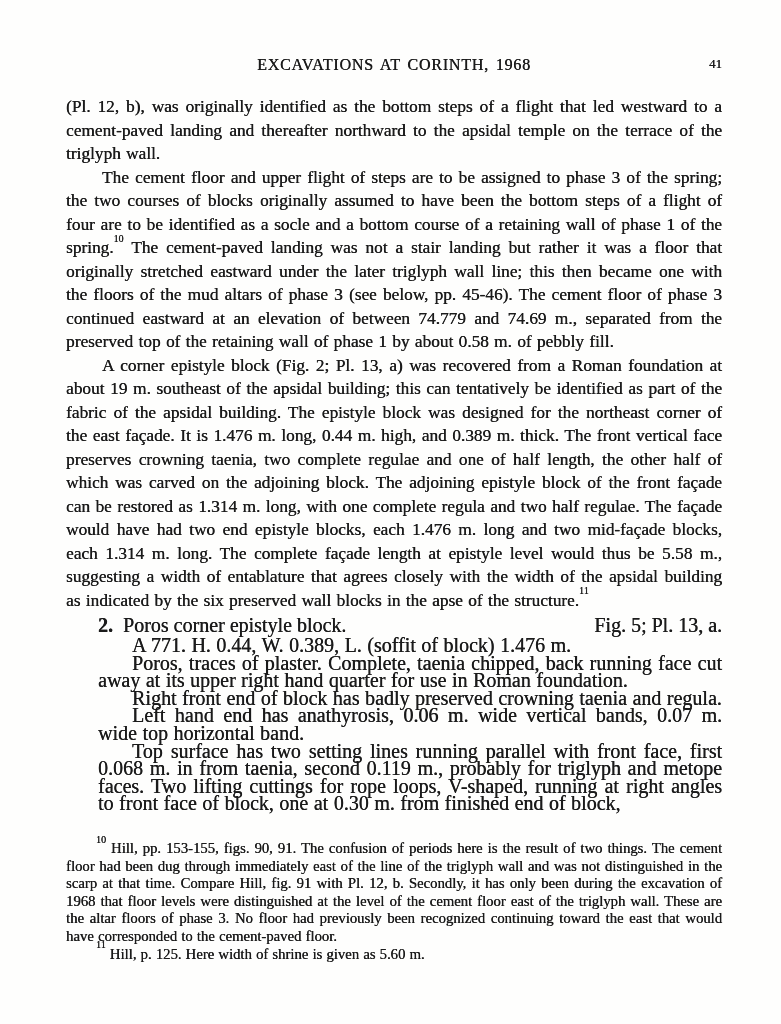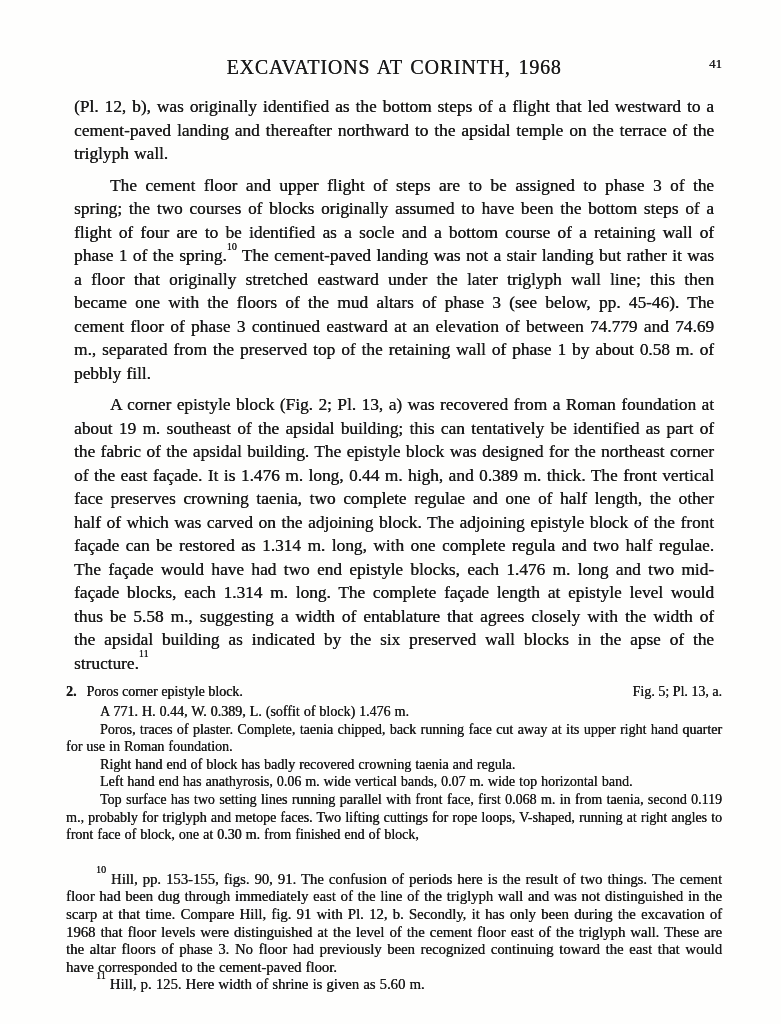--- a/index.html
+++ b/index.html
@@ -25,50 +25,51 @@
     width: 656px;
   }
   .page-header {
     position: relative;
     height: 22px;
     margin-bottom: 17px;
   }
   .running-title {
     display: block;
     text-align: center;
-    font-size: 20px;
+    font-size: 16px;
     letter-spacing: 0.8px;
     word-spacing: 2px;
   }
   .page-number {
     position: absolute;
     right: 0;
     top: 0;
     font-size: 13px;
   }
   .body-text p {
-    margin: 8px;
+    margin: 0;
     font-size: 17.3px;
     line-height: 23.5px;
     text-align: justify;
     text-indent: 36px;
     word-spacing: 1px;
   }
   .body-text p.noindent { text-indent: 0; }
   sup.fnref, sup.fnmark {
     font-size: 10px;
     line-height: 0;
     position: relative;
     top: -0.45em;
     font-weight: normal;
   }
   .catalog {
     margin-top: 5px;
-    font-size: 14px;
+    font-size: 20px;
     line-height: 17.6px;
+    margin-left: 32px;
   }
   .cat-head {
     display: flex;
     justify-content: space-between;
     margin-bottom: 2.5px;
   }
   .cat-num {
     font-weight: bold;
     margin-right: 10px;
   }
@@ -107,21 +108,21 @@
       <p><span>A corner epistyle block (Fig. 2; Pl. 13, a) was recovered from a Roman foundation at about 19 m. southeast of the apsidal building; this can tentatively be identified as part of the fabric of the apsidal building. The epistyle block was designed for the northeast corner of the east façade. It is 1.476 m. long, 0.44 m. high, and 0.389 m. thick. The front vertical face preserves crowning taenia, two complete regulae and one of half length, the other half of which was carved on the adjoining block. The adjoining epistyle block of the front façade can be restored as 1.314 m. long, with one complete regula and two half regulae. The façade would have had two end epistyle blocks, each 1.476 m. long and two mid-façade blocks, each 1.314 m. long. The complete façade length at epistyle level would thus be 5.58 m., suggesting a width of entablature that agrees closely with the width of the apsidal building as indicated by the six preserved wall blocks in the apse of the structure.</span><sup class="fnref">11</sup></p>
     </div>
 
     <div class="catalog">
       <div class="cat-head">
         <span class="cat-left"><span class="cat-num">2.</span><span class="cat-title">Poros corner epistyle block.</span></span>
         <span class="cat-ref">Fig. 5; Pl. 13, a.</span>
       </div>
       <p>A 771. H. 0.44, W. 0.389, L. (soffit of block) 1.476 m.</p>
       <p>Poros, traces of plaster. Complete, taenia chipped, back running face cut away at its upper right hand quarter for use in Roman foundation.</p>
-      <p>Right hand end of block has badly recovered crowning taenia and regula.</p>
+      <p>Right front end of block has badly preserved crowning taenia and regula.</p>
       <p>Left hand end has anathyrosis, 0.06 m. wide vertical bands, 0.07 m. wide top horizontal band.</p>
       <p>Top surface has two setting lines running parallel with front face, first 0.068 m. in from taenia, second 0.119 m., probably for triglyph and metope faces. Two lifting cuttings for rope loops, V-shaped, running at right angles to front face of block, one at 0.30 m. from finished end of block,</p>
     </div>
 
     <div class="footnotes">
       <p><sup class="fnmark">10</sup><span> Hill, pp. 153-155, figs. 90, 91. The confusion of periods here is the result of two things. The cement floor had been dug through immediately east of the line of the triglyph wall and was not distinguished in the scarp at that time. Compare Hill, fig. 91 with Pl. 12, b. Secondly, it has only been during the excavation of 1968 that floor levels were distinguished at the level of the cement floor east of the triglyph wall. These are the altar floors of phase 3. No floor had previously been recognized continuing toward the east that would have corresponded to the cement-paved floor.</span></p>
       <p><sup class="fnmark">11</sup><span> Hill, p. 125. Here width of shrine is given as 5.60 m.</span></p>
     </div>
 
   </div>

